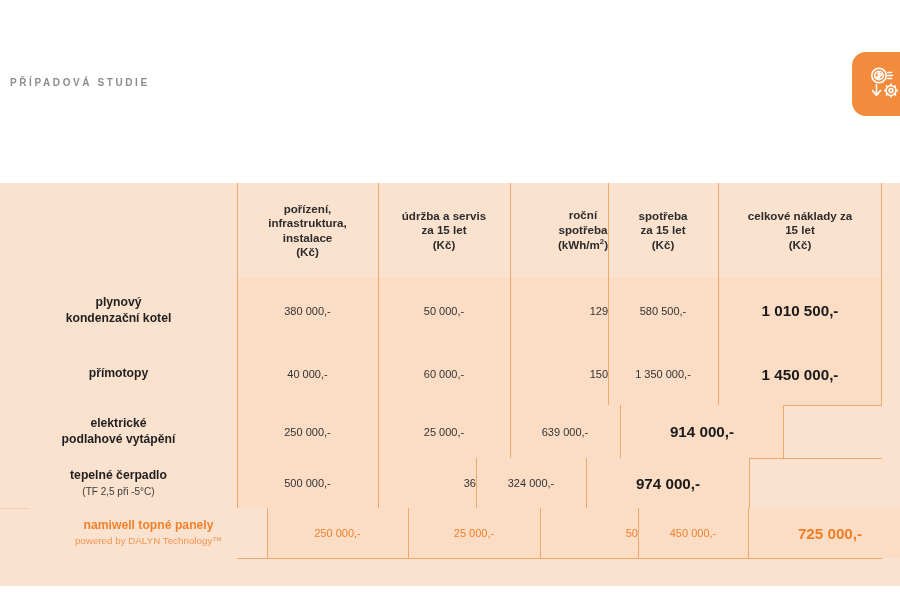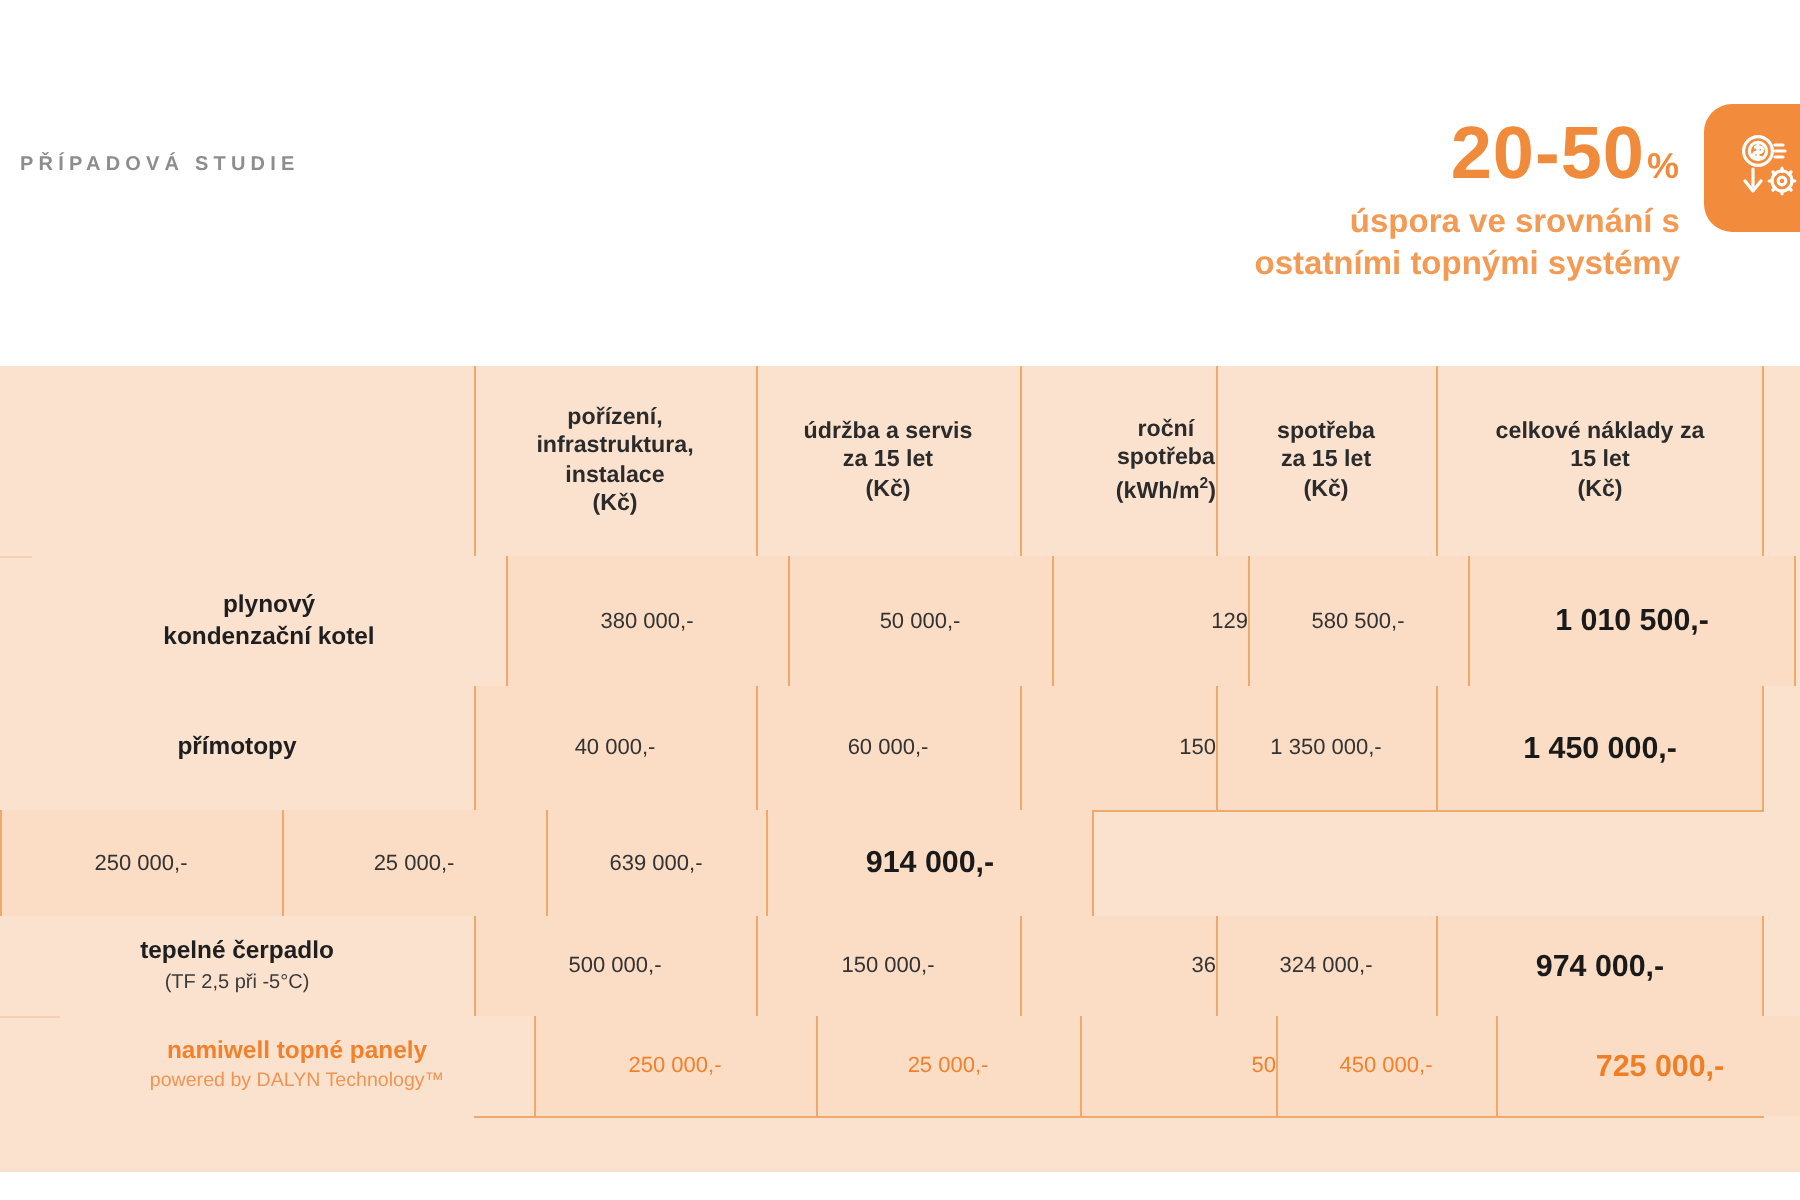--- a/index.html
+++ b/index.html
@@ -93,21 +93,21 @@
   .thead { top:0; height:95px; }
   .thead .cell { background:#fbe2cf; }
   .th-text {
     font-size:11.6px; font-weight:700; line-height:1.25;
     color:#2b2b2b; white-space:pre-line;
   }
   .th-text sup { font-size:7.8px; vertical-align:super; }
 
   
   .tbody-row { height:65px; }
-  .r0 { top:95px;padding-left:16px; }
+  .r0 { top:95px; }
   .r1 { top:160px; }
   .r2 { top:222px; }
   .r3 { top:275px; height:50px; }
   .r4 { top:325px; height:50px;padding-left:30px; }
 
   .r0 { height:65px; }
   .r1 { height:62px; }
   .r2 { height:53px; }
 
   .hline {
@@ -139,27 +139,20 @@
   .val.total.brand { color:#ef7f26; font-weight:700; }
 </style>
 </head>
 <body>
 
 <div class="header">
 
   <div class="eyebrow">PŘÍPADOVÁ STUDIE</div>
 
 
-  <div class="savings">
-    <div class="savings-pct">
-      <span>20-50</span><span class="sym">%</span>
-    </div>
-    <div class="savings-sub">úspora ve srovnání s
-ostatními topnými systémy</div>
-  </div>
 
   <div class="badge">
     <span>
       <svg width="40" height="40" viewBox="0 0 40 40" fill="none" stroke="#ffffff" stroke-width="1.6" stroke-linecap="round" stroke-linejoin="round">
         <circle cx="15" cy="11.5" r="7.2"></circle>
         <circle cx="15" cy="11.5" r="4.3"></circle>
         <path d="M15 8.6v5.8M13.7 9.6h2.3a1.3 1.3 0 010 2.6h-1.9a1.3 1.3 0 000 2.6h2.4"></path>
         <path d="M23.5 8.5h4M23.5 11.5h5M23.5 14.5h4"></path>
         <path d="M12.5 20.5v8.5M8.5 26.5l4 5 4-5"></path>
         <circle cx="27" cy="26.5" r="5"></circle>
@@ -265,20 +258,24 @@
     <div class="cell c5">
         <span class="vline left"></span>
         <span class="vline right"></span>
       <span class="val total">1 450 000,-</span>
       </div>
   </div>
 
   <div class="hline" style="top:222px;"></div>
   <div class="hline-faint" style="top:222px;"></div>
   <div class="trow tbody-row r2">
+    <div class="cell c-label">
+      <span class="row-label">elektrické
+podlahové vytápění</span>
+    </div>
     <div class="cell c1">
         <span class="vline left"></span>
       <span class="val">250 000,-</span>
       </div>
     <div class="cell c2">
         <span class="vline left"></span>
       <span class="val">25 000,-</span>
       </div>
     <div class="cell c4">
         <span class="vline left"></span>
@@ -297,24 +294,20 @@
     <div class="cell c-label">
       <span class="row-label">
         <span>tepelné čerpadlo</span>
         <span class="sub">(TF 2,5 při -5°C)</span>
       </span>
     </div>
     <div class="cell c1">
         <span class="vline left"></span>
       <span class="val">500 000,-</span>
       </div>
-    <div class="cell c2">
-        <span class="vline left"></span>
-      <span class="val">150 000,-</span>
-      </div>
     <div class="cell c3">
         <span class="vline left"></span>
       <span class="val">36</span>
       </div>
     <div class="cell c4">
         <span class="vline left"></span>
       <span class="val">324 000,-</span>
       </div>
     <div class="cell c5">
         <span class="vline left"></span>

